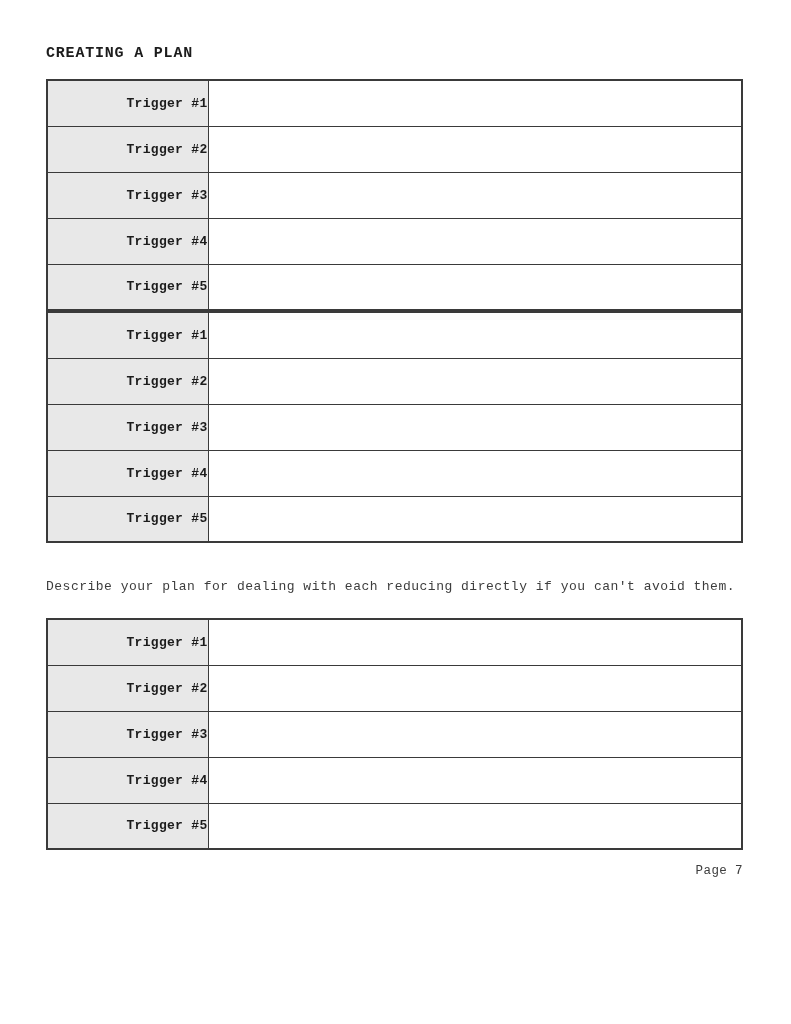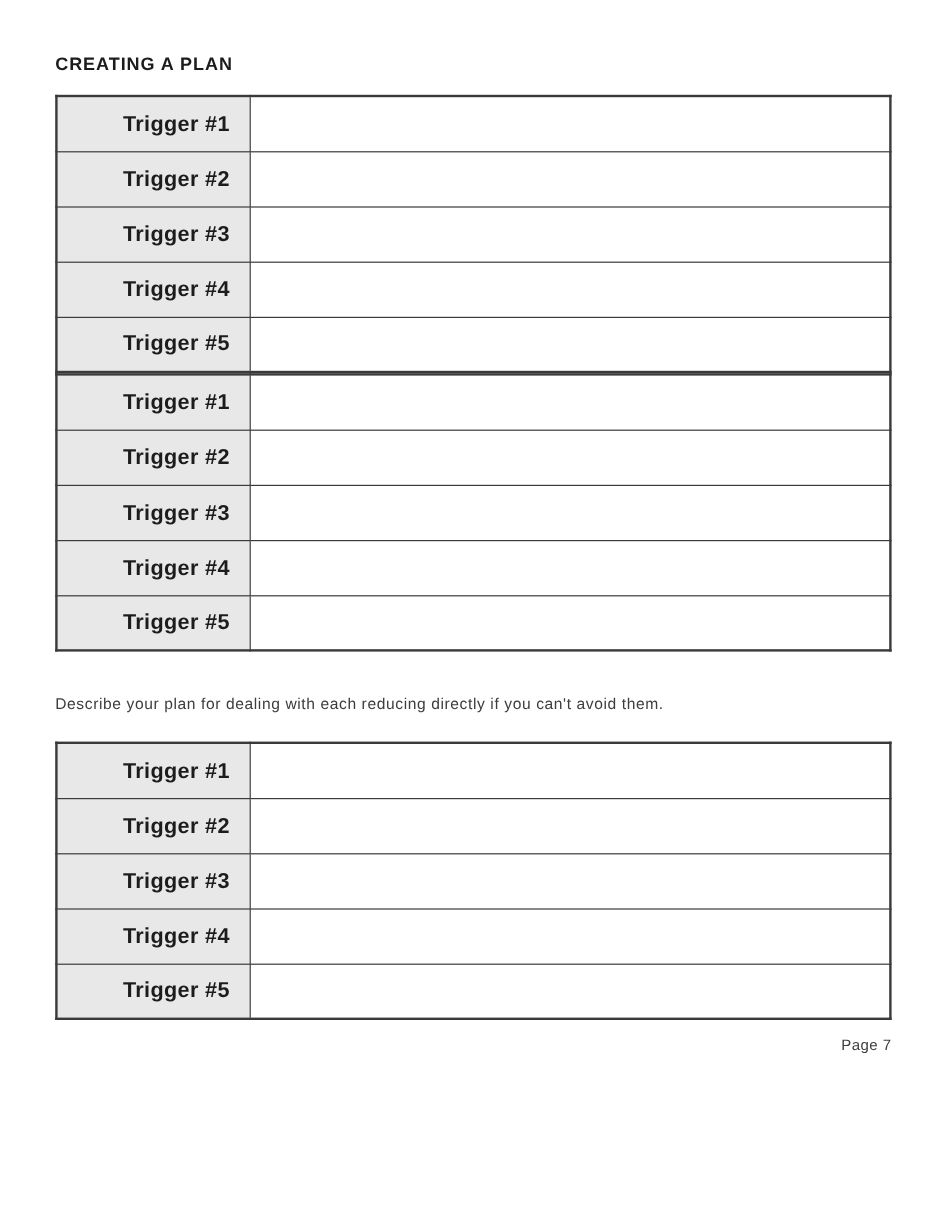--- a/index.html
+++ b/index.html
@@ -14,20 +14,21 @@
   body {
     width: 791px;
     height: 1024px;
     font-family: "Liberation Sans", "DejaVu Sans", sans-serif;
     background: var(--page-bg);
     position: relative;
     overflow: hidden;
   }
   .page {
     padding: 45px 48px 0 46px;
+    font-family: Liberation Mono, monospace;
   }
   h1.doc-title {
     font-size: 15px;
     font-weight: bold;
     letter-spacing: 0.8px;
     color: var(--heading-color);
     margin: 0 0 17px 0;
   }
   p.intro {
     font-size: 13px;
@@ -50,23 +51,23 @@
   }
   table.trigger-table td {
     border: 1px solid var(--border-color);
     height: 46px;
     vertical-align: middle;
   }
   td.label-cell {
     width: 161px;
     background: var(--label-cell-bg);
     text-align: right;
-    padding-right: 16px;
+    padding-right: 0;
     font-weight: bold;
-    font-size: 18px;
+    font-size: 13px;
     letter-spacing: 0.3px;
     color: var(--heading-color);
   }
   td.answer-cell {
     background: #ffffff;
   }
   .footer {
     margin-top: 14px;
     text-align: right;
     font-size: 12.5px;

